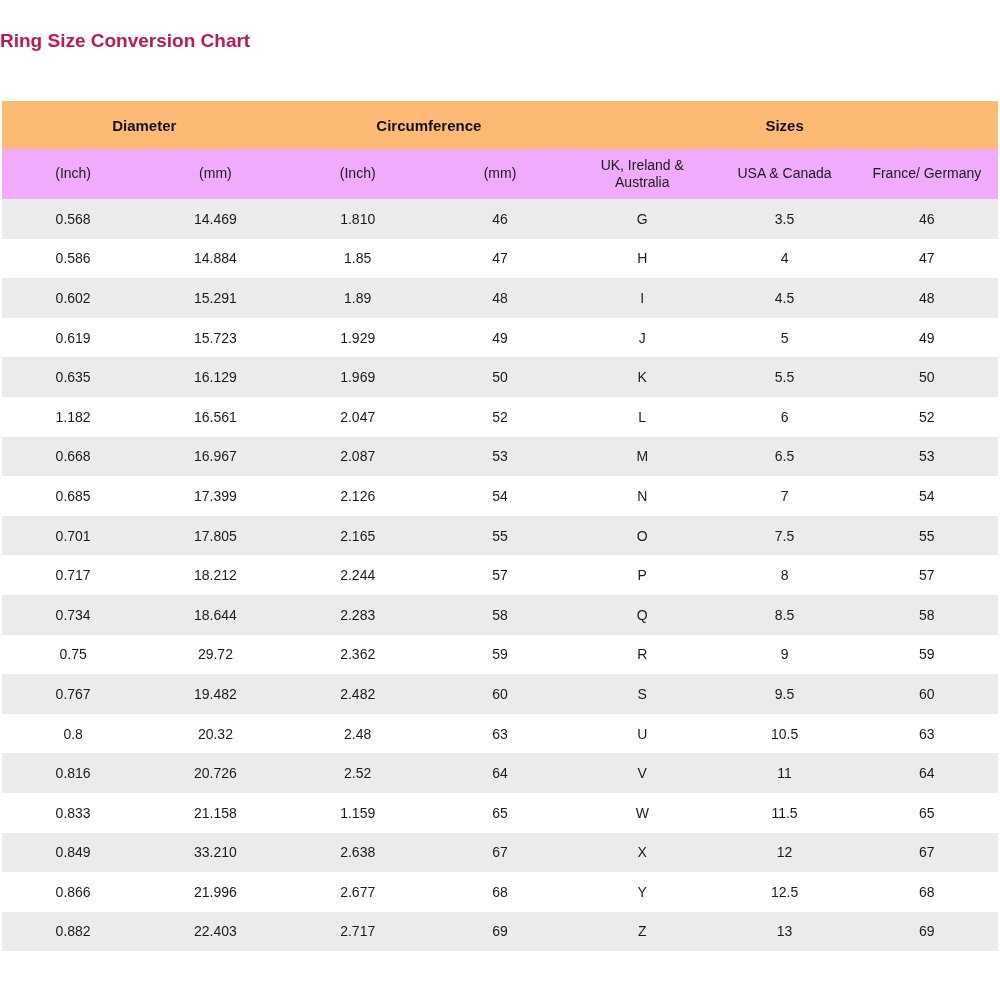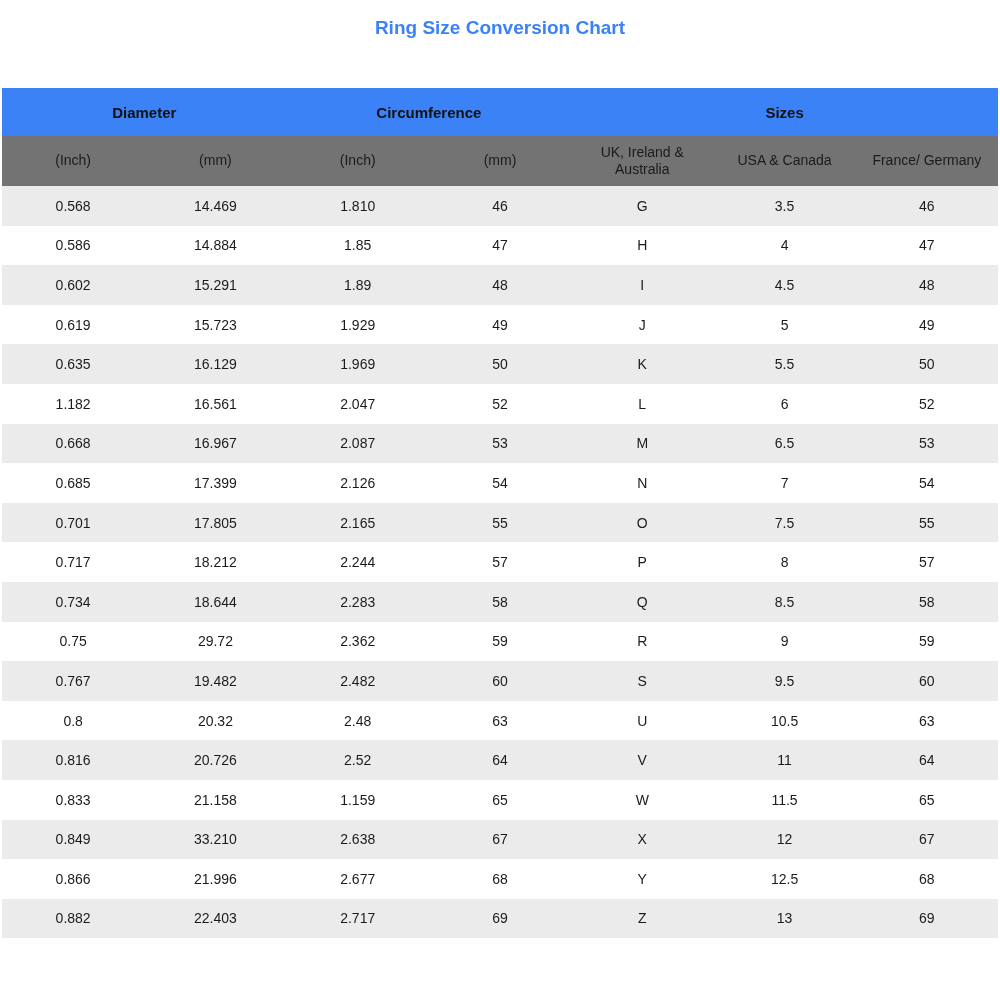--- a/index.html
+++ b/index.html
@@ -12,51 +12,51 @@
     color: #1b1b1b;
     -webkit-font-smoothing: antialiased;
   }
   .page {
     width: 1000px;
     height: 1000px;
     overflow: hidden;
   }
   .page-title {
     margin: 0;
-    padding-top: 17px;
+    padding-top: 30px;
     font-size: 19px;
     line-height: 22px;
     font-weight: bold;
-    text-align: center;
-    color: #3b82f6;
+    text-align: left;
+    color: #be185d;
   }
   table.conversion-table {
     width: calc(100% - 4px);
     margin: 49px 2px 0 2px;
     border-collapse: collapse;
     table-layout: fixed;
   }
   table.conversion-table col {
     width: 14.2857%;
   }
   tr.group-header-row {
     height: 48px;
-    background: #3b82f6;
+    background: #fdba74;
   }
   tr.group-header-row th {
     font-size: 15px;
     font-weight: bold;
     text-align: center;
     vertical-align: middle;
     padding: 0;
     color: #111111;
   }
   tr.column-header-row {
     height: 50px;
-    background: #737373;
+    background: #f0abfc;
   }
   tr.column-header-row th {
     font-size: 14px;
     font-weight: normal;
     text-align: center;
     vertical-align: middle;
     line-height: 1.25;
     padding: 0 6px;
     color: #1b1b1b;
   }

